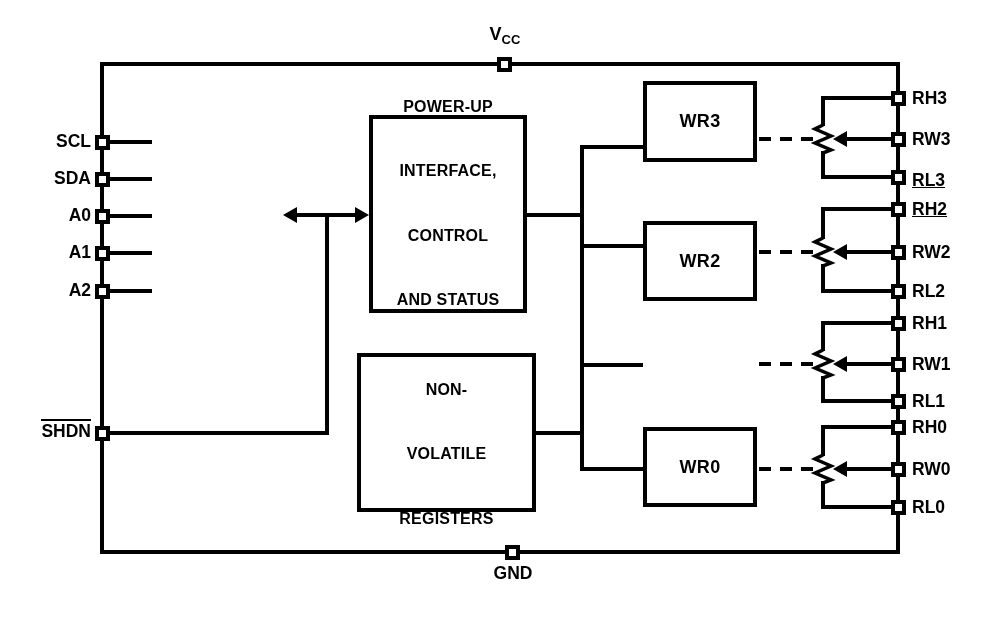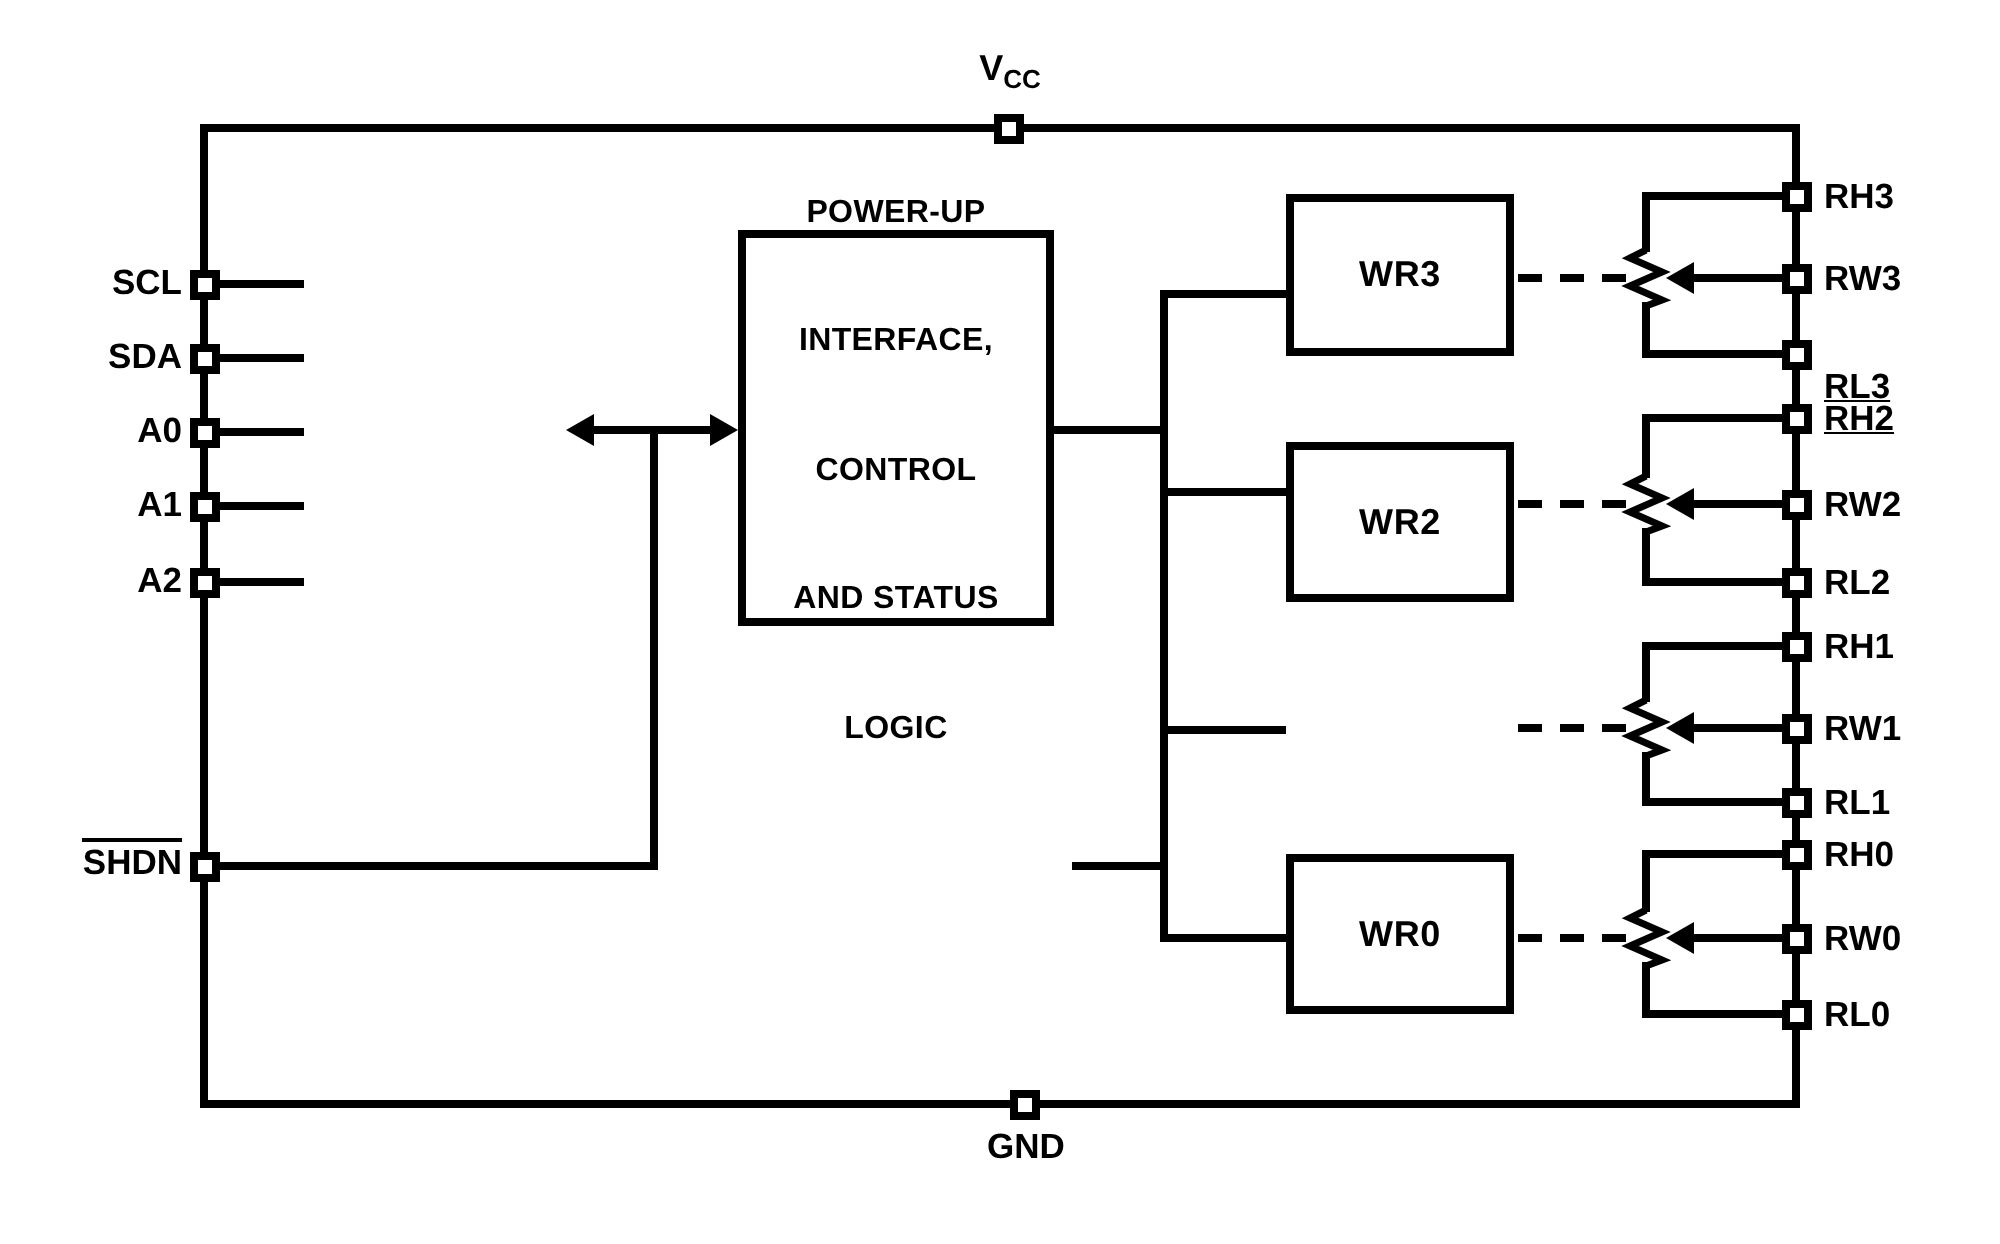--- a/index.html
+++ b/index.html
@@ -74,30 +74,35 @@
   <div class="tri-r" style="left:355px;top:207px;"></div>
 
   <div class="blk" style="left:369px;top:115px;width:158px;height:198px;">
     <div class="ln">POWER-UP</div>
     <div class="ln">INTERFACE,</div>
     <div class="ln">CONTROL</div>
     <div class="ln">AND STATUS</div>
     <div class="ln">LOGIC</div>
   </div>
 
+  <div class="blk" style="left:357px;top:353px;width:179px;height:159px;">
+    <div class="ln">NON-</div>
+    <div class="ln">VOLATILE</div>
+    <div class="ln">REGISTERS</div>
+  </div>
 
   <div class="hl" style="left:527px;top:213px;width:57px;"></div>
   <div class="hl" style="left:536px;top:431px;width:48px;"></div>
   <div class="vl" style="left:580px;top:145px;height:326px;"></div>
   <div class="hl" style="left:582px;top:145px;width:61px;"></div>
   <div class="hl" style="left:582px;top:244px;width:61px;"></div>
   <div class="hl" style="left:582px;top:363px;width:61px;"></div>
   <div class="hl" style="left:582px;top:467px;width:61px;"></div>
 
-  <div class="blk" style="left:643px;top:97px;width:114px;height:81px;">
+  <div class="blk" style="left:643px;top:81px;width:114px;height:81px;">
       <div class="wr-lbl">WR3</div>
     </div>
   <div class="blk" style="left:643px;top:209px;width:114px;height:80px;margin-top:12px;">
       <div class="wr-lbl">WR2</div>
     </div>
   <div class="blk" style="left:643px;top:427px;width:114px;height:80px;">
       <div class="wr-lbl">WR0</div>
     </div>
 
   <div class="dash" style="left:759px;top:137px;width:57px;"></div>
@@ -153,21 +158,21 @@
   <div class="pin" style="left:891px;top:284px;"></div>
   <div class="pin" style="left:891px;top:316px;"></div>
   <div class="pin" style="left:891px;top:357px;"></div>
   <div class="pin" style="left:891px;top:394px;"></div>
   <div class="pin" style="left:891px;top:420px;"></div>
   <div class="pin" style="left:891px;top:462px;"></div>
   <div class="pin" style="left:891px;top:500px;"></div>
 
   <div class="lbl lbl-right" style="top:88px;">RH3</div>
   <div class="lbl lbl-right" style="top:129px;">RW3</div>
-  <div class="lbl lbl-right" style="top:183px;text-decoration:underline;">RL3</div>
+  <div class="lbl lbl-right" style="top:170px;text-decoration:underline;">RL3</div>
   <div class="lbl lbl-right" style="top:199px;text-decoration:underline;">RH2</div>
   <div class="lbl lbl-right" style="top:242px;">RW2</div>
   <div class="lbl lbl-right" style="top:281px;">RL2</div>
   <div class="lbl lbl-right" style="top:313px;">RH1</div>
   <div class="lbl lbl-right" style="top:354px;">RW1</div>
   <div class="lbl lbl-right" style="top:391px;">RL1</div>
   <div class="lbl lbl-right" style="top:417px;">RH0</div>
   <div class="lbl lbl-right" style="top:459px;">RW0</div>
   <div class="lbl lbl-right" style="top:497px;">RL0</div>
 

